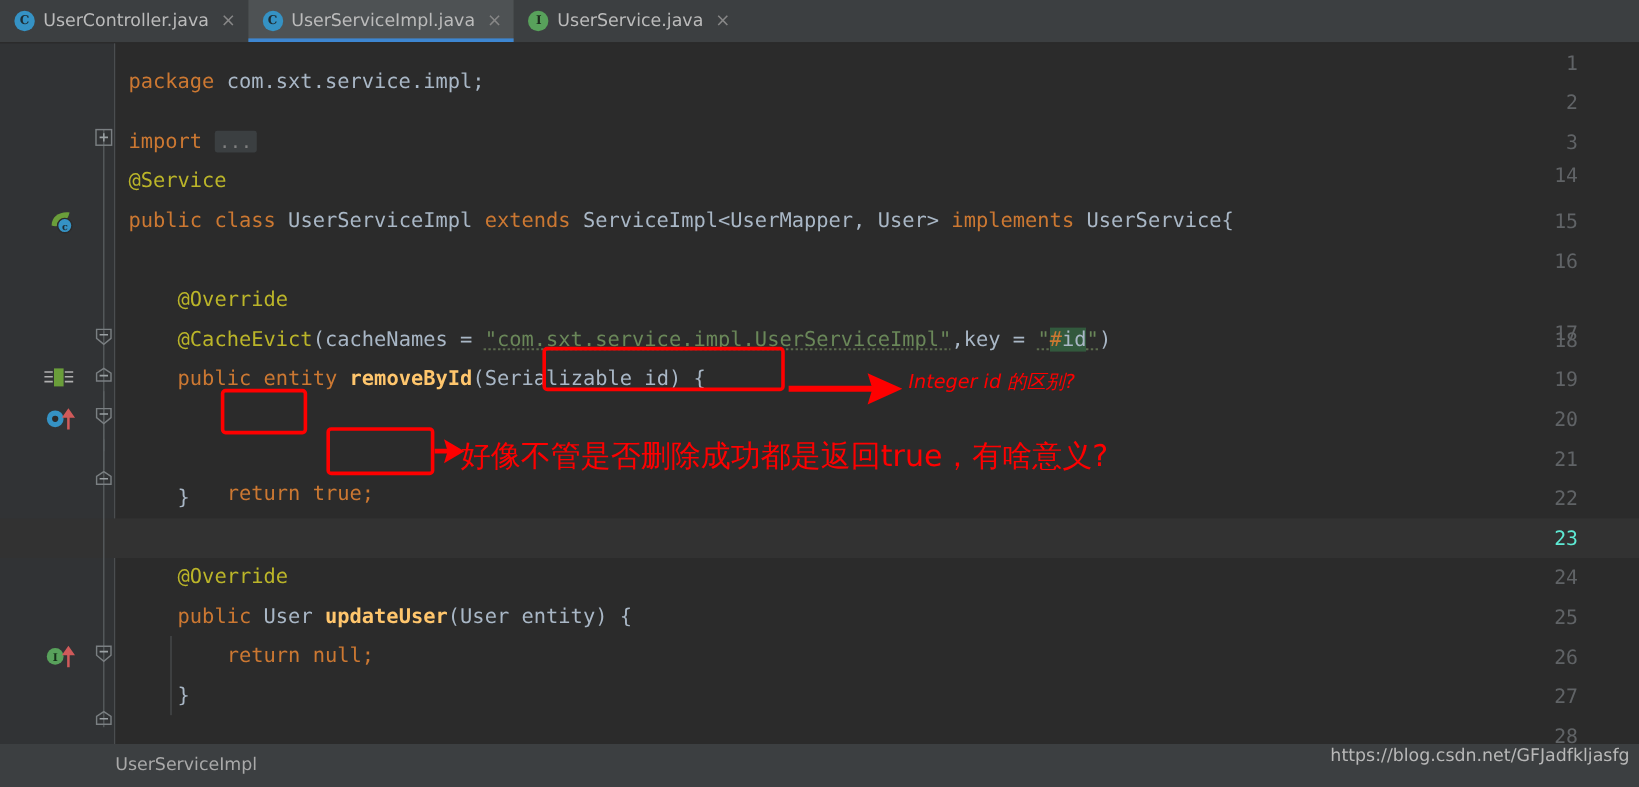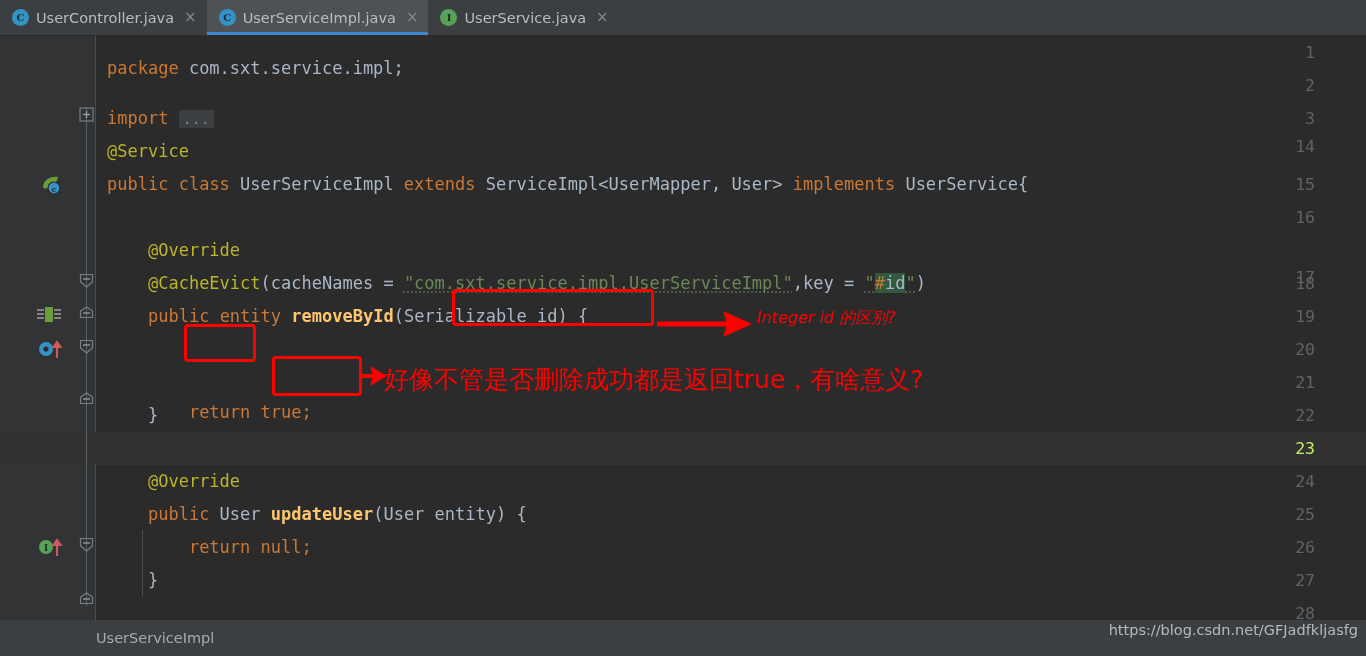--- a/index.html
+++ b/index.html
@@ -66,21 +66,21 @@
     position:absolute; left:0; right:0; height:33px; line-height:33px;
     white-space:pre;
   }
   .row.caretline{ background:#323232; }
   .gnum{
     position:absolute; right:-1px; width:96px; text-align:right;
     padding-right:52px;
     font-family:"DejaVu Sans Mono", monospace;
     font-size:16.5px; color:#606366; line-height:33px; height:33px;
   }
-  .gnum.current{ color:#bef264; }
+  .gnum.current{ color:#5eead4; }
   .code{ padding-left:11px; display:block; }
 
   
   .kw   { color:#cc7832; }
   .ident{ color:#a9b7c6; }
   .anno { color:#bbb529; }
   .str  { color:#6a8759; text-decoration:underline; text-decoration-style:dotted;
           text-decoration-color:#5c6b4e; text-underline-offset:3px; }
   .field{ color:#9876aa; }
   .meth { color:#ffc66d; }

